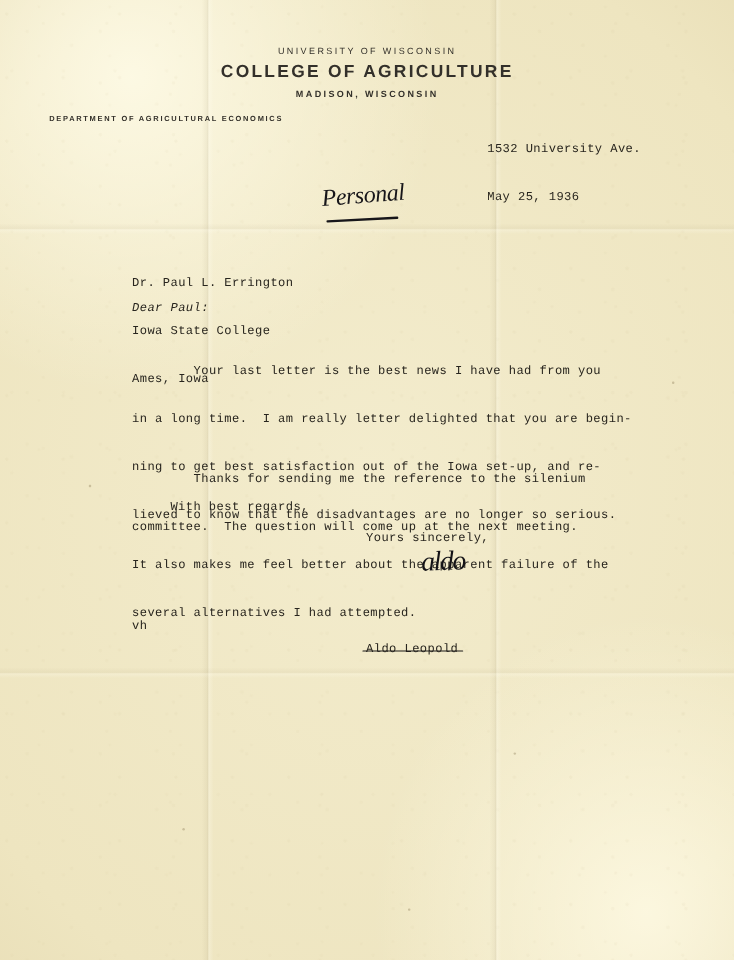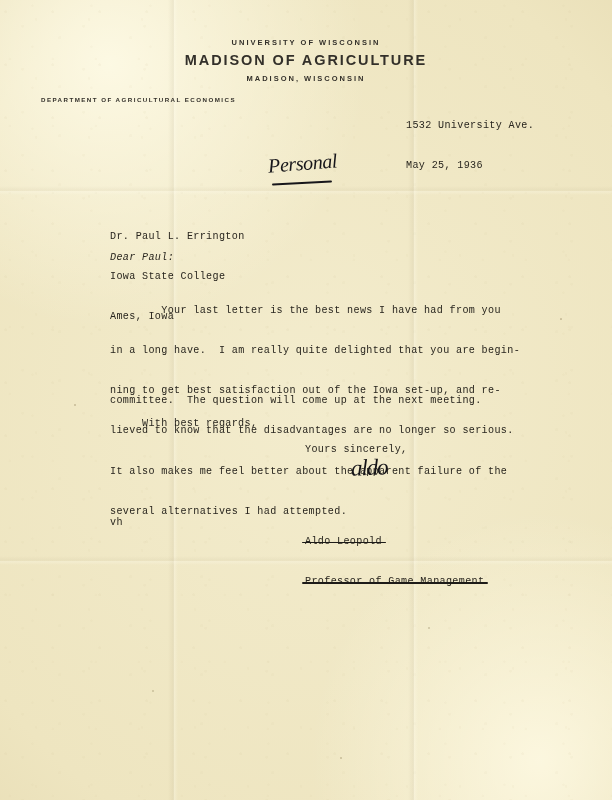--- a/index.html
+++ b/index.html
@@ -82,21 +82,21 @@
     top: 38px;
     left: 0;
     right: 0;
     text-align: center;
     font-family: "Liberation Sans", sans-serif;
     color: #33302a;
   }
   .lh-university {
     font-size: 7.5px;
     letter-spacing: 2.0px;
-    font-weight: bold;
+    font-weight: normal;
     margin-bottom: 5px;
     text-align: center;
   }
   .lh-college {
     font-size: 14.5px;
     letter-spacing: 1.9px;
     font-weight: bold;
     margin-bottom: 6px;
   }
   .lh-city {
@@ -239,21 +239,21 @@
   <div class="crease-h crease-h2"></div>
 
   <div class="speck" style="left:152px; top:690px; width:2px; height:2px;"></div>
   <div class="speck" style="left:428px; top:627px; width:2.4px; height:2.4px;"></div>
   <div class="speck" style="left:340px; top:757px; width:1.6px; height:1.6px;"></div>
   <div class="speck" style="left:74px; top:404px; width:1.5px; height:1.5px;"></div>
   <div class="speck" style="left:560px; top:318px; width:1.7px; height:1.7px;"></div>
 
   <div class="letterhead">
     <div class="lh-university">UNIVERSITY OF WISCONSIN</div>
-    <div class="lh-college">MADISON OF AGRICULTURE</div>
+    <div class="lh-college">COLLEGE OF AGRICULTURE</div>
     <div class="lh-city">MADISON, WISCONSIN</div>
   </div>
 
   <div class="department">DEPARTMENT OF AGRICULTURAL ECONOMICS</div>
 
   <div class="tw return-address">
     <div>1532 University Ave.</div>
     <div>May 25, 1936</div>
   </div>
 
@@ -263,36 +263,36 @@
   <div class="tw inside-address">
     <div>Dr. Paul L. Errington</div>
     <div>Iowa State College</div>
     <div>Ames, Iowa</div>
   </div>
 
   <div class="tw salutation">Dear Paul:</div>
 
   <div class="tw para-1">
     <div>        Your last letter is the best news I have had from you</div>
-    <div>in a long have.  I am really quite delighted that you are begin-</div>
+    <div>in a long time.  I am really letter delighted that you are begin-</div>
     <div>ning to get best satisfaction out of the Iowa set-up, and re-</div>
     <div>lieved to know that the disadvantages are no longer so serious.</div>
     <div>It also makes me feel better about the apparent failure of the</div>
     <div>several alternatives I had attempted.</div>
   </div>
 
   <div class="tw para-2">
+    <div>        Thanks for sending me the reference to the silenium</div>
     <div>committee.  The question will come up at the next meeting.</div>
   </div>
 
   <div class="tw regards">With best regards,</div>
   <div class="tw complimentary-close">Yours sincerely,</div>
 
   <div class="signature">aldo</div>
 
   <div class="tw signature-block">
     <div><span class="struck">Aldo Leopold</span></div>
-    <div><span class="struck">Professor of Game Management</span></div>
   </div>
 
   <div class="tw typist-initials">vh</div>
 
 </div>
 
 </body></html>

